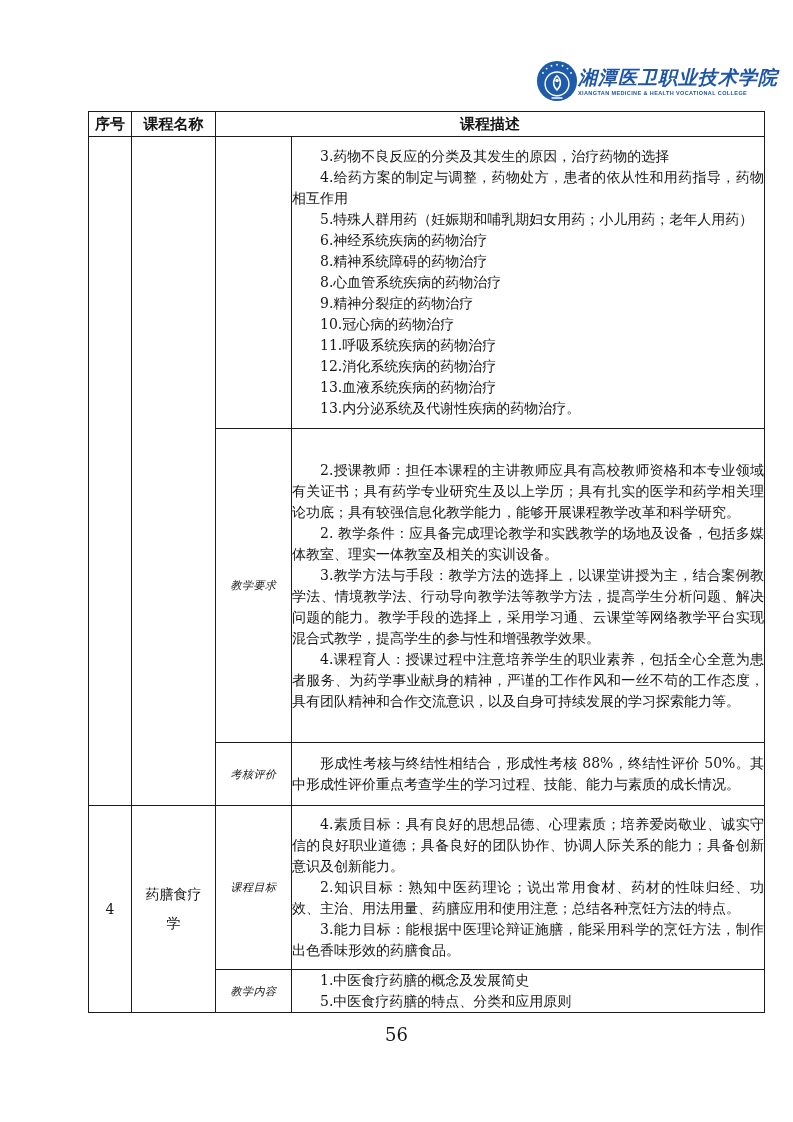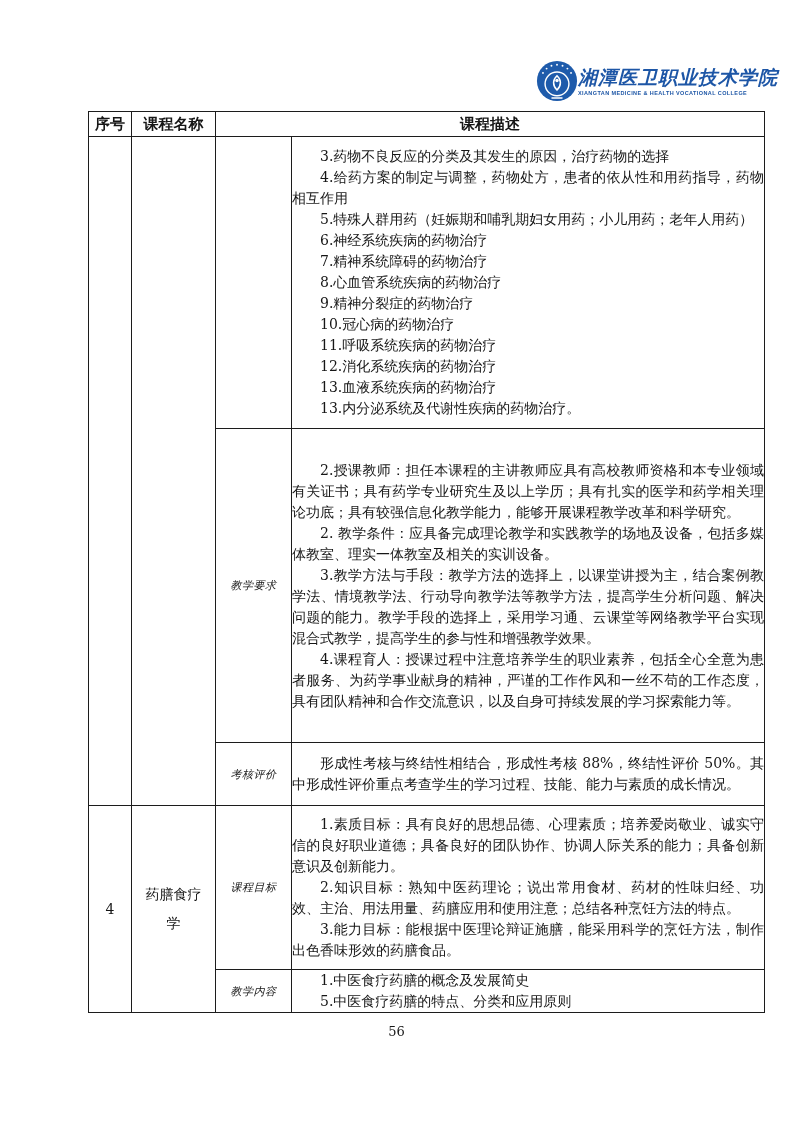--- a/index.html
+++ b/index.html
@@ -52,21 +52,21 @@
   .content-cell {
     padding:1px 6px;
     font-size:14px; line-height:21px;
     text-align:justify;
   }
   .para { text-indent:2em; }
 
   
   .page-number {
     position:absolute; top:1024px; left:0; width:793px;
-    text-align:center; font-size:13px; color:#161616;
+    text-align:center; font-size:18px; color:#161616;
   }
 </style>
 </head>
 <body>
 
 <div class="page">
 
   <div class="logo">
     <svg class="emblem" viewBox="0 0 44 44">
       <circle cx="22" cy="22" r="21" fill="#1e5bab"></circle>
@@ -107,21 +107,21 @@
       <td rowspan="3" class="seq-cell"></td>
       <td rowspan="3" class="course-cell">
         <span class="course-name"></span>
       </td>
       <td class="label-cell"></td>
       <td class="content-cell">
         <div class="para">3.药物不良反应的分类及其发生的原因，治疗药物的选择</div>
         <div class="para">4.给药方案的制定与调整，药物处方，患者的依从性和用药指导，药物相互作用</div>
         <div class="para">5.特殊人群用药（妊娠期和哺乳期妇女用药；小儿用药；老年人用药）</div>
         <div class="para">6.神经系统疾病的药物治疗</div>
-        <div class="para">7.精神系统障碍的药物治疗</div>
+        <div class="para">8.精神系统障碍的药物治疗</div>
         <div class="para">8.心血管系统疾病的药物治疗</div>
         <div class="para">9.精神分裂症的药物治疗</div>
         <div class="para">10.冠心病的药物治疗</div>
         <div class="para">11.呼吸系统疾病的药物治疗</div>
         <div class="para">12.消化系统疾病的药物治疗</div>
         <div class="para">13.血液系统疾病的药物治疗</div>
         <div class="para">13.内分泌系统及代谢性疾病的药物治疗。</div>
       </td>
     </tr>
     <tr style="height:314px">
@@ -140,21 +140,21 @@
       </td>
     </tr>
 
     <tr style="height:164px">
       <td rowspan="2" class="seq-cell">4</td>
       <td rowspan="2" class="course-cell">
         <span class="course-name">药膳食疗学</span>
       </td>
       <td class="label-cell">课程目标</td>
       <td class="content-cell">
-        <div class="para">1.素质目标：具有良好的思想品德、心理素质；培养爱岗敬业、诚实守信的良好职业道德；具备良好的团队协作、协调人际关系的能力；具备创新意识及创新能力。</div>
+        <div class="para">4.素质目标：具有良好的思想品德、心理素质；培养爱岗敬业、诚实守信的良好职业道德；具备良好的团队协作、协调人际关系的能力；具备创新意识及创新能力。</div>
         <div class="para">2.知识目标：熟知中医药理论；说出常用食材、药材的性味归经、功效、主治、用法用量、药膳应用和使用注意；总结各种烹饪方法的特点。</div>
         <div class="para">3.能力目标：能根据中医理论辩证施膳，能采用科学的烹饪方法，制作出色香味形效的药膳食品。</div>
       </td>
     </tr>
     <tr style="height:41px">
       <td class="label-cell">教学内容</td>
       <td class="content-cell">
         <div class="para">1.中医食疗药膳的概念及发展简史</div>
         <div class="para">5.中医食疗药膳的特点、分类和应用原则</div>
       </td>

